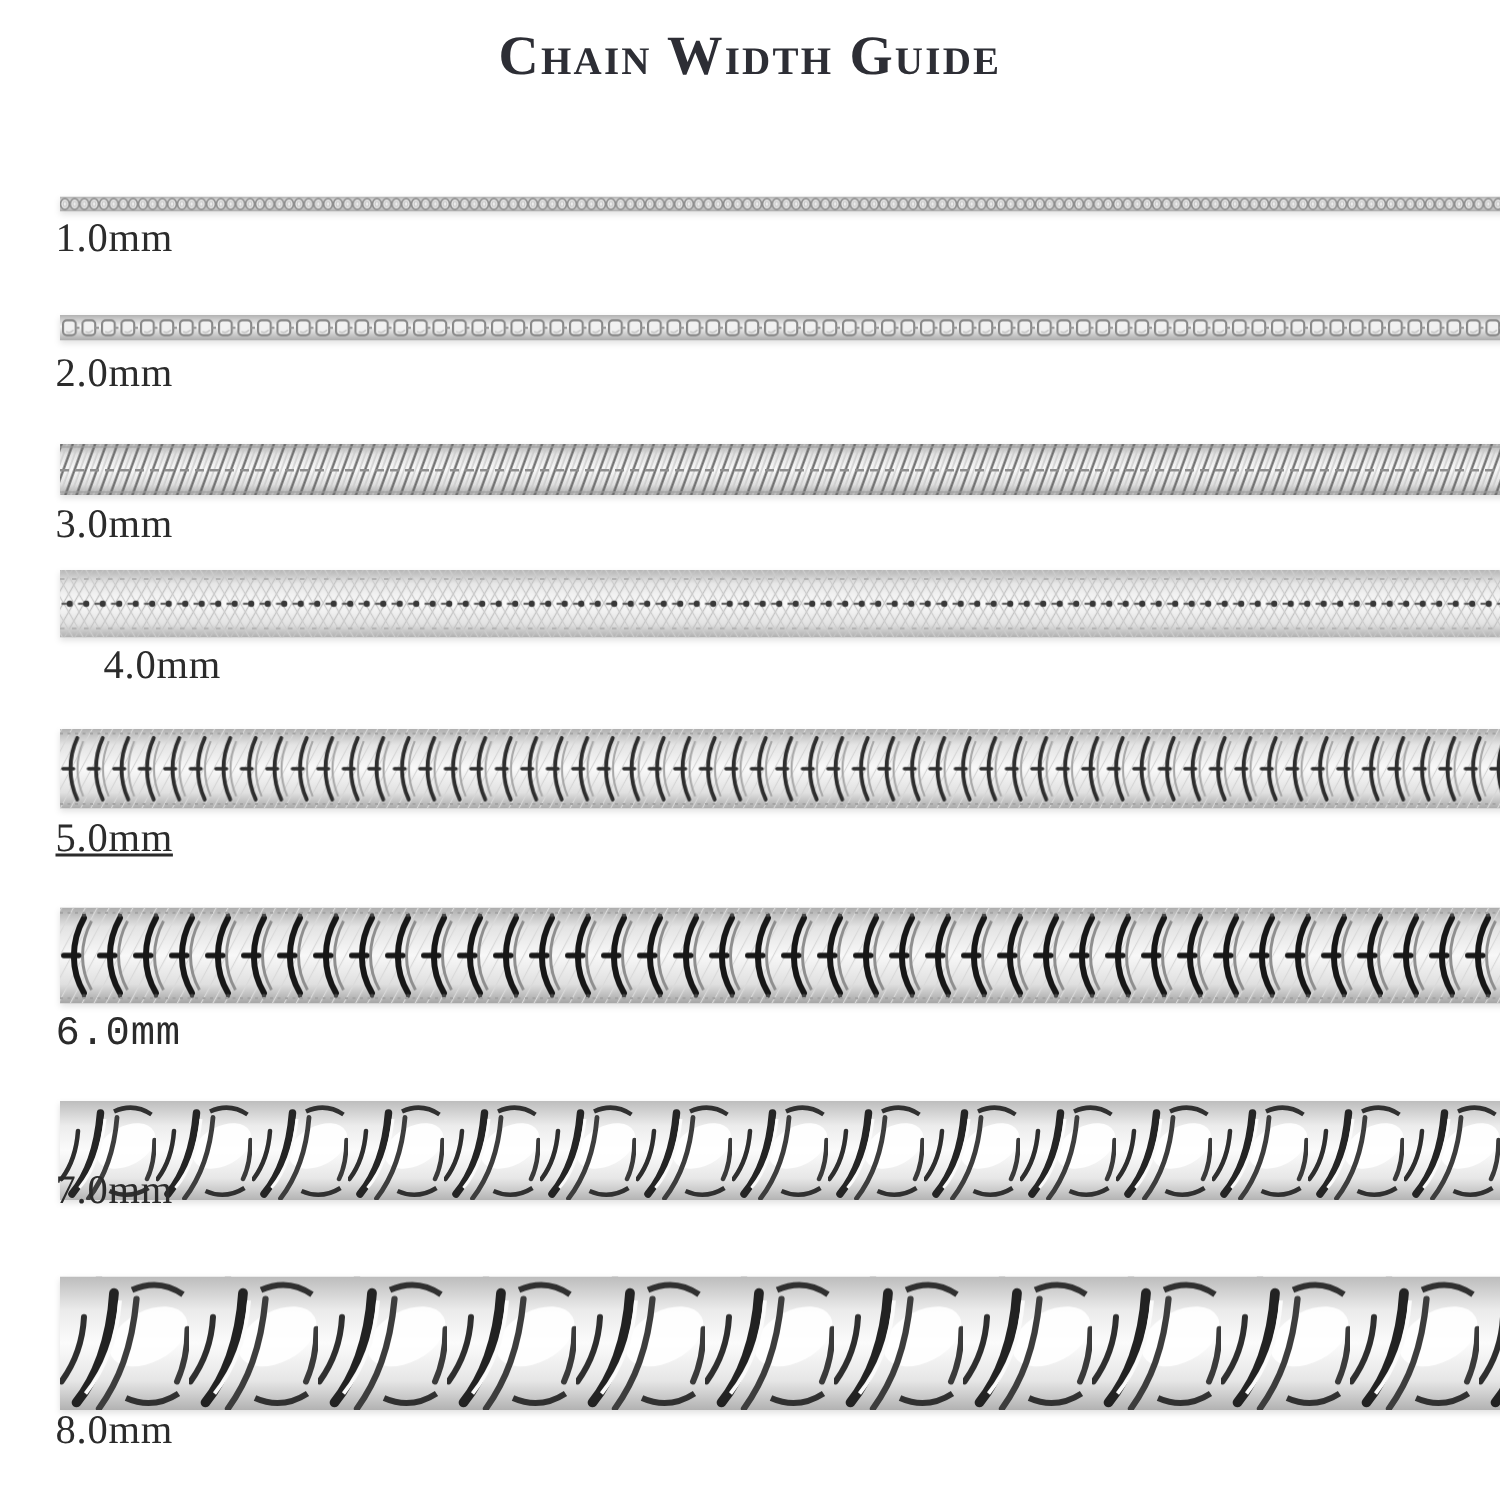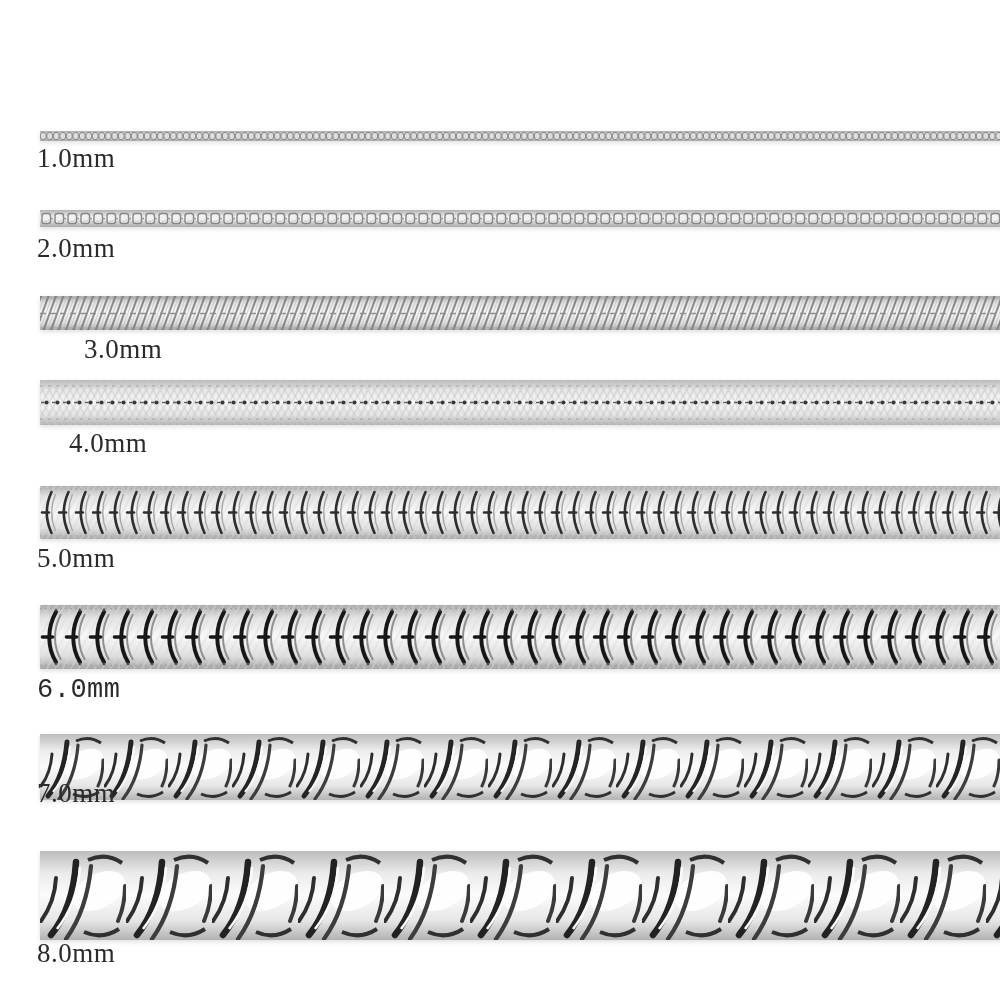--- a/index.html
+++ b/index.html
@@ -23,33 +23,34 @@
   .chain-band{display:block;width:1000px;filter:drop-shadow(0 2px 2px rgba(0,0,0,0.12));}
   .size-label{
     position:absolute;left:37px;
     font-size:27px;color:#2b2b2b;
     letter-spacing:0.5px;line-height:1;
     white-space:nowrap;
   }
   
   .r1 .chain-band{margin-top:131px;} .r1 .size-label{top:145px;}
   .r2 .chain-band{margin-top:210px;} .r2 .size-label{top:235px;}
-  .r3 .chain-band{margin-top:296px;} .r3 .size-label{top:336px;margin-left:47px;}
+  .r3 .chain-band{margin-top:296px;} .r3 .size-label{top:336px;}
   .r4 .chain-band{margin-top:380px;} .r4 .size-label{top:430px;margin-left:32px;}
-  .r5 .chain-band{margin-top:486px;} .r5 .size-label{top:545px;}
+  .r5 .chain-band{margin-top:486px;} .r5 .size-label{top:545px;text-decoration:underline;}
   .r6 .chain-band{margin-top:605px;} .r6 .size-label{top:677px;font-family:Liberation Mono, monospace;}
   .r7 .chain-band{margin-top:734px;} .r7 .size-label{top:780px;}
   .r8 .chain-band{margin-top:851px;} .r8 .size-label{top:940px;}
   .chain-row{top:0;padding-left:40px;}
 </style>
 </head>
 <body>
 
 <div id="canvas">
 
+  <h1 class="page-title">Chain Width Guide</h1>
 
   <div class="chain-row r1">
     <svg class="chain-band" width="1000" height="10" viewBox="0 0 1000 10" preserveAspectRatio="none">
       <defs>
         <linearGradient id="g1" x1="0" y1="0" x2="0" y2="1">
           <stop offset="0" stop-color="#b0b0b0"></stop>
             <stop offset="0.45" stop-color="#f4f4f4"></stop>
             <stop offset="1" stop-color="#a8a8a8"></stop>
         </linearGradient>
         <pattern id="p1" width="6.5" height="10" patternUnits="userSpaceOnUse">

